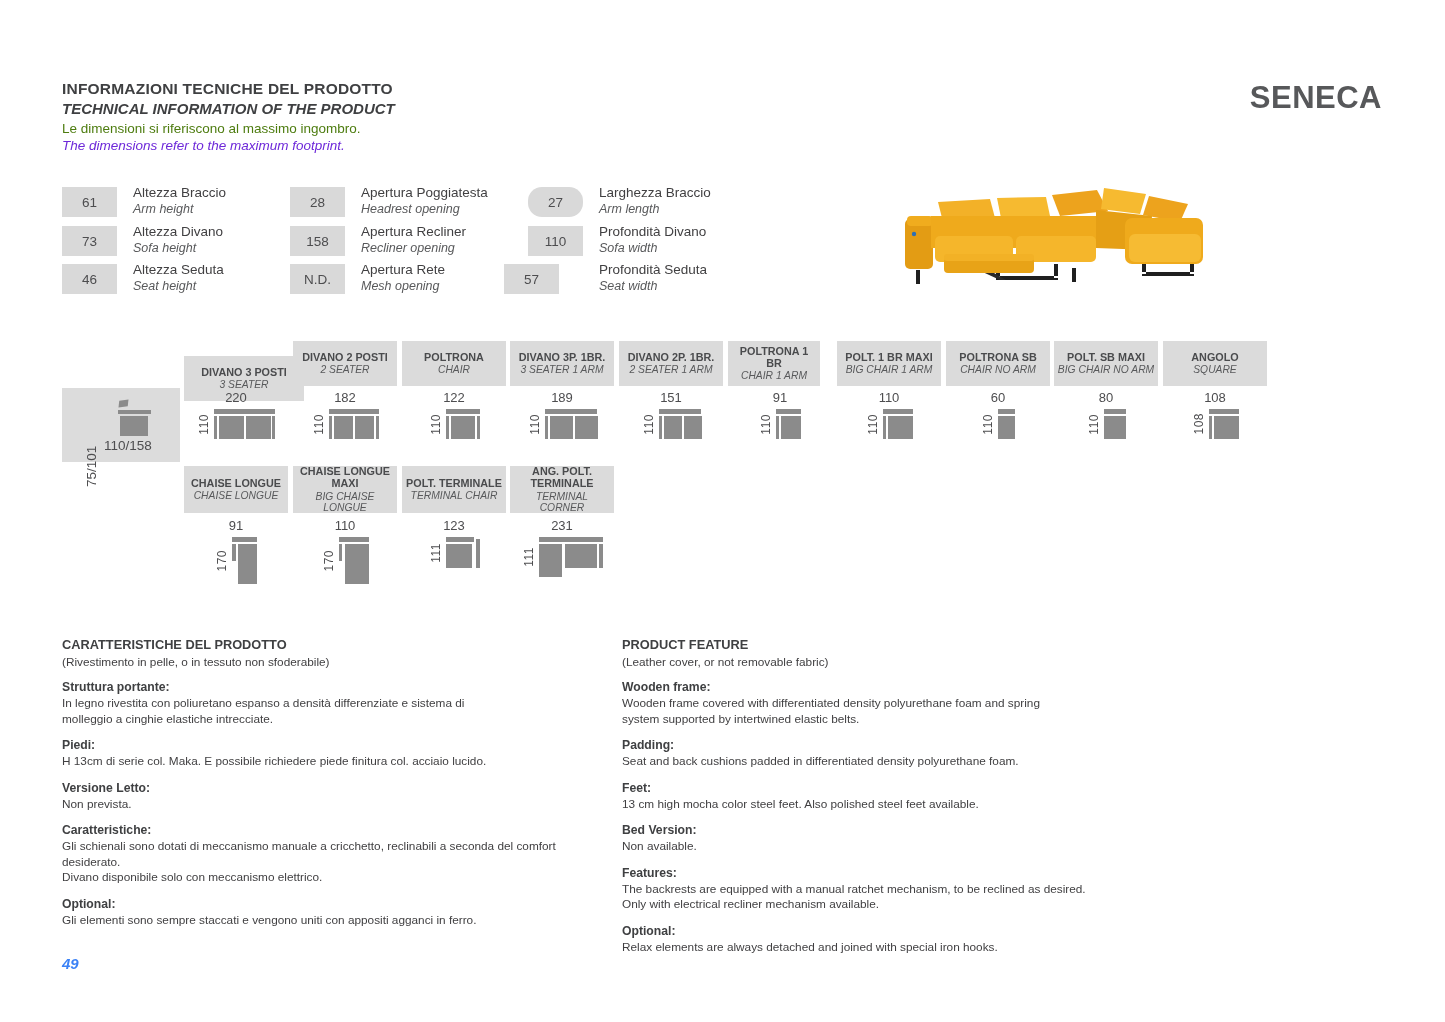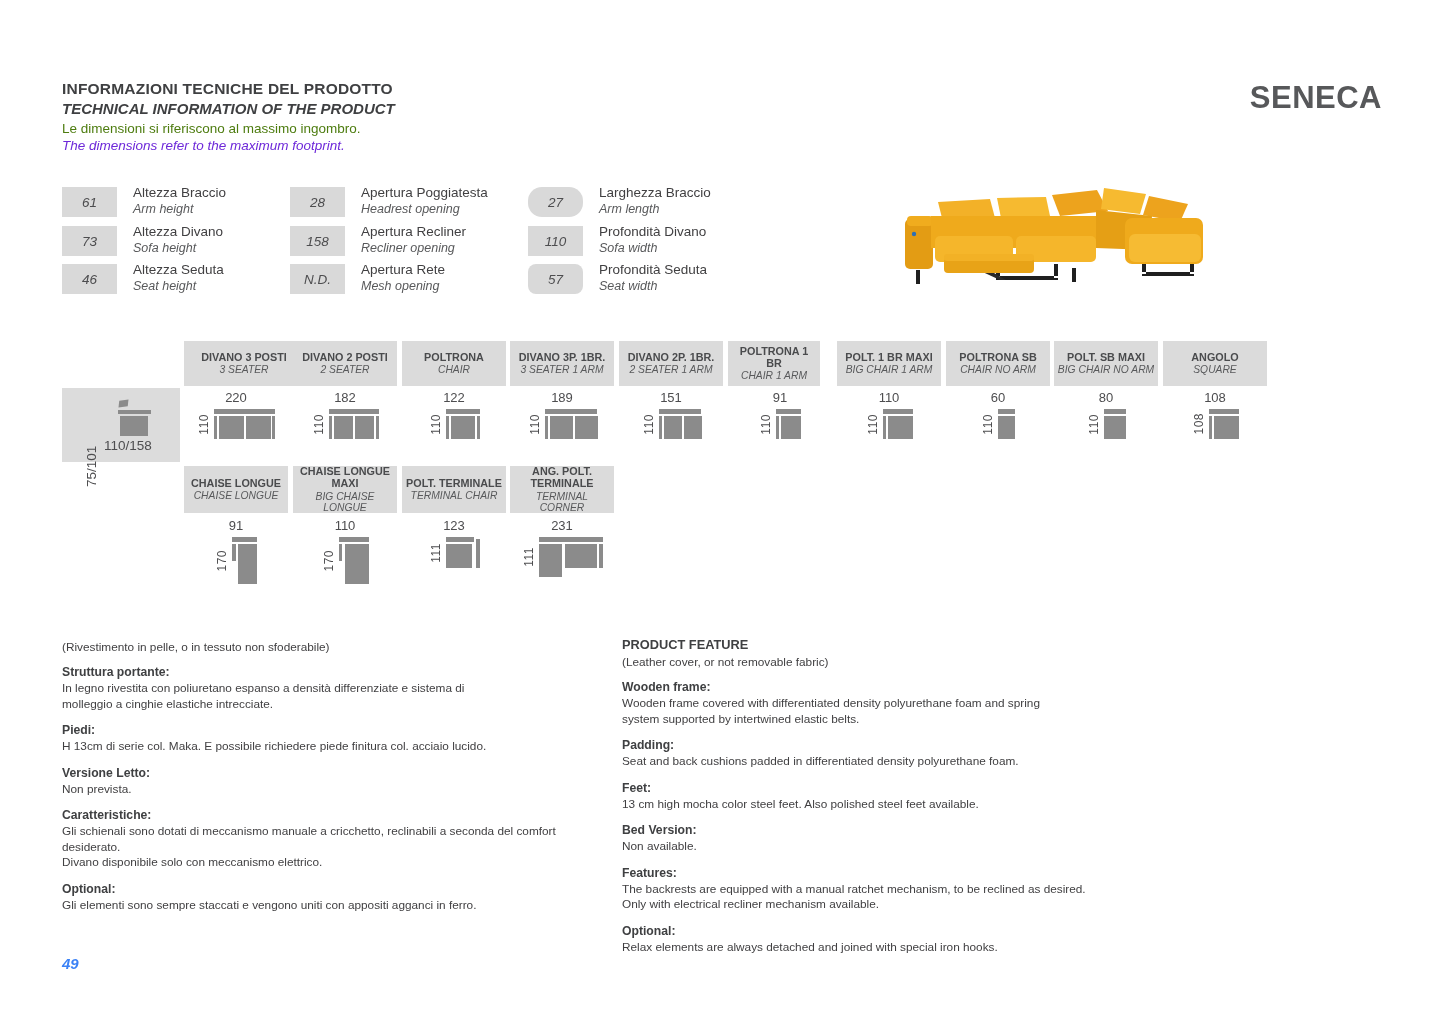--- a/index.html
+++ b/index.html
@@ -11,21 +11,21 @@
   .hdr { position:absolute; left:62px; top:80px; }
   .hdr-title-it { font-size:15.5px; font-weight:bold; color:#3f4042; letter-spacing:.2px; }
   .hdr-title-en { font-size:15px; font-weight:bold; font-style:italic; color:#3f4042; margin-top:2px; }
   .hdr-note-it  { font-size:13.5px; color:#4d7c0f; margin-top:4px; }
   .hdr-note-en  { font-size:13.5px; font-style:italic; color:#6d28d9; margin-top:2px; }
   .product-name { position:absolute; top:80px; right:63px; font-size:31px; font-weight:bold; color:#57585a; letter-spacing:.5px; }
 
   
   .meas-box { position:absolute; width:55px; height:30px; background:#d9d9d9;
               display:flex; align-items:center; justify-content:center;
-              font-size:13.5px; color:#4d4d4f;font-style:italic; }
+              font-size:13.5px; color:#4d4d4f; }
   .meas-lbl { position:absolute; line-height:1.15; }
   .meas-lbl .it { font-size:13.5px; color:#414042; }
   .meas-lbl .en { font-size:12.5px; font-style:italic; color:#58595b; margin-top:1px; }
 
   
   .photo { position:absolute; left:900px; top:172px; }
 
   
   .mod-head { position:absolute; height:45px; background:#dbdbdb;
               display:flex; flex-direction:column; align-items:center; justify-content:center;
@@ -145,37 +145,37 @@
       <div class="meas-box" style="left: 528px; top: 187px; border-radius: 14px;">27</div>
       <div class="meas-lbl" style="left: 599px; top: 185px;">
         <div class="it">Larghezza Braccio</div>
         <div class="en">Arm length</div>
       </div>
       <div class="meas-box" style="left: 528px; top: 226px;">110</div>
       <div class="meas-lbl" style="left: 599px; top: 224px;">
         <div class="it">Profondità Divano</div>
         <div class="en">Sofa width</div>
       </div>
-      <div class="meas-box" style="left: 528px; top: 264px; border-radius: 8px;">57</div>
+      <div class="meas-box" style="left: 504px; top: 264px;">57</div>
       <div class="meas-lbl" style="left: 599px; top: 262px;">
         <div class="it">Profondità Seduta</div>
         <div class="en">Seat width</div>
       </div>
     </div>
 
   <div class="size-key">
     <div class="rot-lbl">75/101</div>
     <div class="ic-flag"></div>
     <div class="ic-bar"></div>
     <div class="ic-seat"></div>
     <div class="bottom-lbl">110/158</div>
   </div>
 
   <div id="module-table">
-      <div class="mod-head" style="left: 184px; top: 341px; width: 120px; height: 45px;">
+      <div class="mod-head" style="left: 184px; top: 356px; width: 120px; height: 45px;">
         <div class="nm">DIVANO 3 POSTI</div>
         <div class="sb">3 SEATER</div>
       </div>
       <div class="mod-cell" style="left: 184px; top: 390px; width: 104px;">
         <div class="mod-w">220</div>
         <div class="diag-row">
           <div class="rot">110</div>
           <div class="shape" style="width: 61px; height: 30px;">
             <div class="pc" style="left: 0px; top: 0px; width: 61px; height: 5px;"></div>
             <div class="pc" style="left: 0px; top: 7px; width: 3px; height: 23px;"></div>
@@ -380,20 +380,21 @@
             <div class="pc" style="left: 0px; top: 0px; width: 64px; height: 5px;"></div>
             <div class="pc" style="left: 0px; top: 7px; width: 23px; height: 33px;"></div>
             <div class="pc" style="left: 26px; top: 7px; width: 32px; height: 24px;"></div>
             <div class="pc" style="left: 60px; top: 7px; width: 4px; height: 24px;"></div>
           </div>
         </div>
       </div>
     </div>
 
   <div class="feat left" id="feat-it">
+      <div class="feat-title">CARATTERISTICHE DEL PRODOTTO</div>
       <div class="feat-sub">(Rivestimento in pelle, o in tessuto non sfoderabile)</div>
       <div class="sec-h">Struttura portante:</div>
       <div class="sec-b">In legno rivestita con poliuretano espanso a densità differenziate e sistema di
 molleggio a cinghie elastiche intrecciate.</div>
       <div class="sec-h">Piedi:</div>
       <div class="sec-b">H 13cm di serie col. Maka. E possibile richiedere piede finitura col. acciaio lucido.</div>
       <div class="sec-h">Versione Letto:</div>
       <div class="sec-b">Non prevista.</div>
       <div class="sec-h">Caratteristiche:</div>
       <div class="sec-b">Gli schienali sono dotati di meccanismo manuale a cricchetto, reclinabili a seconda del comfort desiderato.

